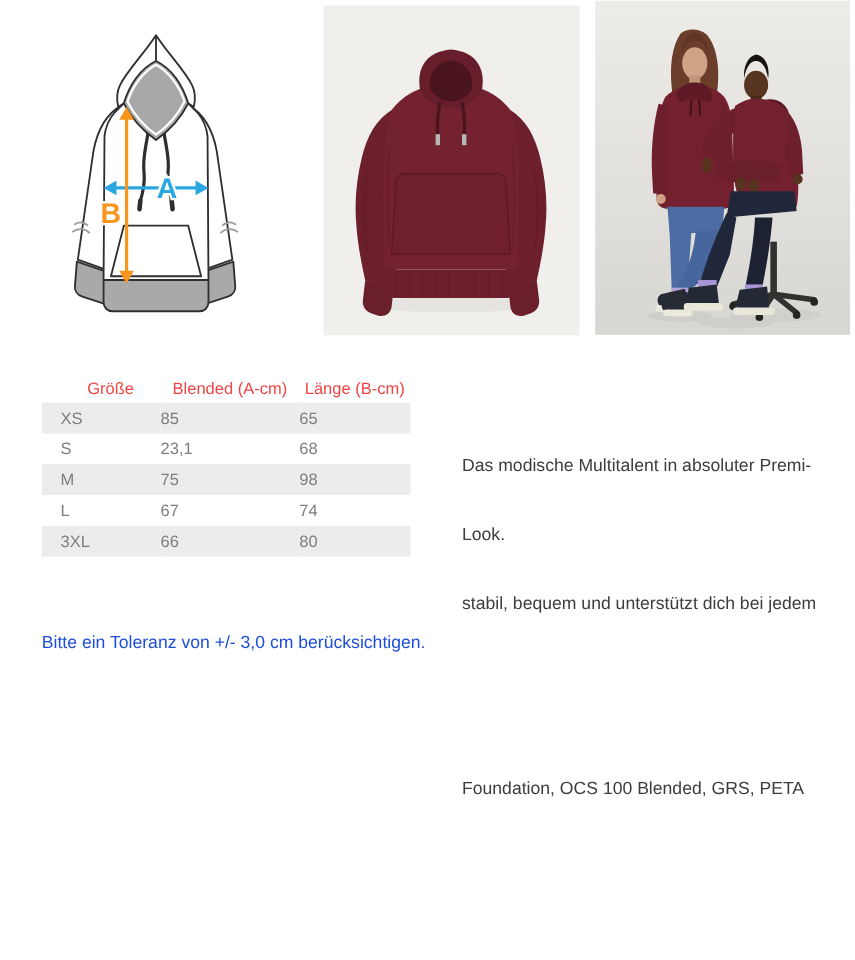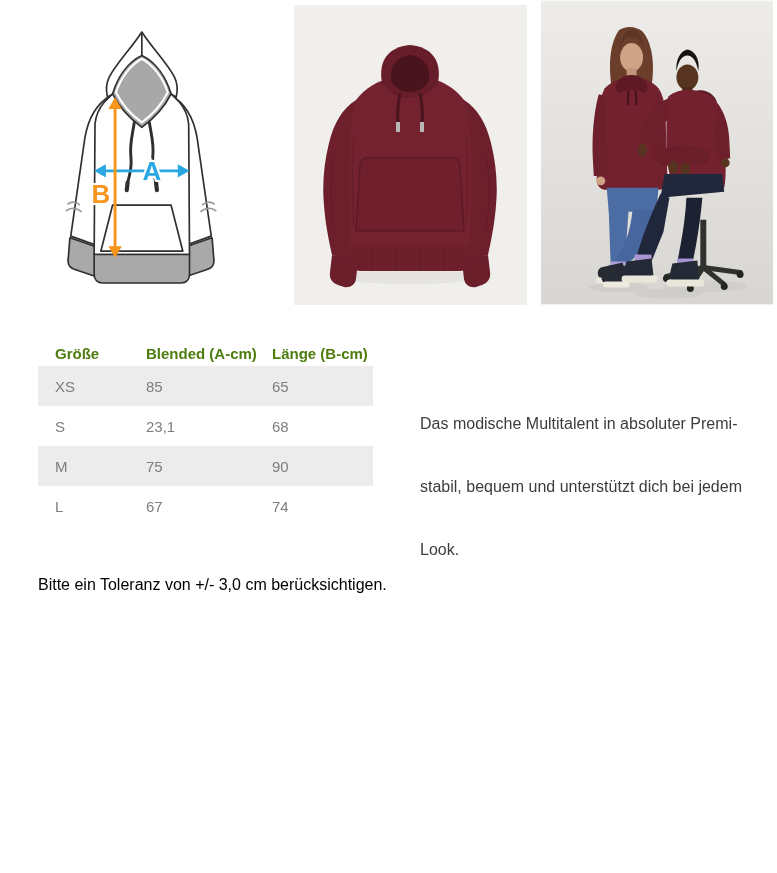--- a/index.html
+++ b/index.html
@@ -15,28 +15,28 @@
   .panel-models{left:541px;top:0px;width:232px;height:305px;}
   .panel-tech svg,.panel-product svg,.panel-models svg{display:block;width:100%;height:100%;}
 
   
   table.size-table{
     left:38px;top:341px;width:335px;position:absolute;
     border-collapse:collapse;table-layout:fixed;
     font-size:15px;color:#7e7e7e;
   }
   .size-table th{
-    font-weight:700;color:#4d7c0f;text-align:left;height:25px;padding:0;
-  }
-  .size-table td{height:40px;padding:0;}
+    font-weight:400;color:#ef4444;text-align:center;height:25px;padding:0;
+  }
+  .size-table td{height:28px;padding:0;}
   .size-table th:first-child,.size-table td:first-child{padding-left:17px;}
   .size-table tbody tr:nth-child(odd){background:#ececec;}
 
   .tolerance{
-    left:38px;top:576px;width:420px;font-size:16px;color:#000000;white-space:pre;
+    left:38px;top:576px;width:420px;font-size:16px;color:#1d4ed8;white-space:pre;
   }
 
   
   .desc{
     left:420px;top:329px;width:356px;font-size:16px;line-height:21px;
     color:#3c3c3c;white-space:pre;
   }
   .desc .para{margin:0 0 21px 0;}
   .desc div{min-height:21px;}
 </style>
@@ -246,36 +246,42 @@
       <td>65</td>
     </tr>
     <tr>
       <td>S</td>
       <td>23,1</td>
       <td>68</td>
     </tr>
     <tr>
       <td>M</td>
       <td>75</td>
-      <td>90</td>
+      <td>98</td>
     </tr>
     <tr>
       <td>L</td>
       <td>67</td>
       <td>74</td>
     </tr>
+    <tr>
+      <td>3XL</td>
+      <td>66</td>
+      <td>80</td>
+    </tr>
   </tbody>
 </table>
 
 <div class="abs tolerance">Bitte ein Toleranz von +/- 3,0 cm berücksichtigen.</div>
 
 <div class="abs desc">
   <div class="para">
     <div>Das modische Multitalent in absoluter Premi-</div>
+    <div>Look.</div>
     <div>stabil, bequem und unterstützt dich bei jedem</div>
-    <div>Look.</div>
   </div>
   <div class="para">
+    <div>Foundation, OCS 100 Blended, GRS, PETA</div>
   </div>
   
   
   
 </div>
 
 </body></html>

